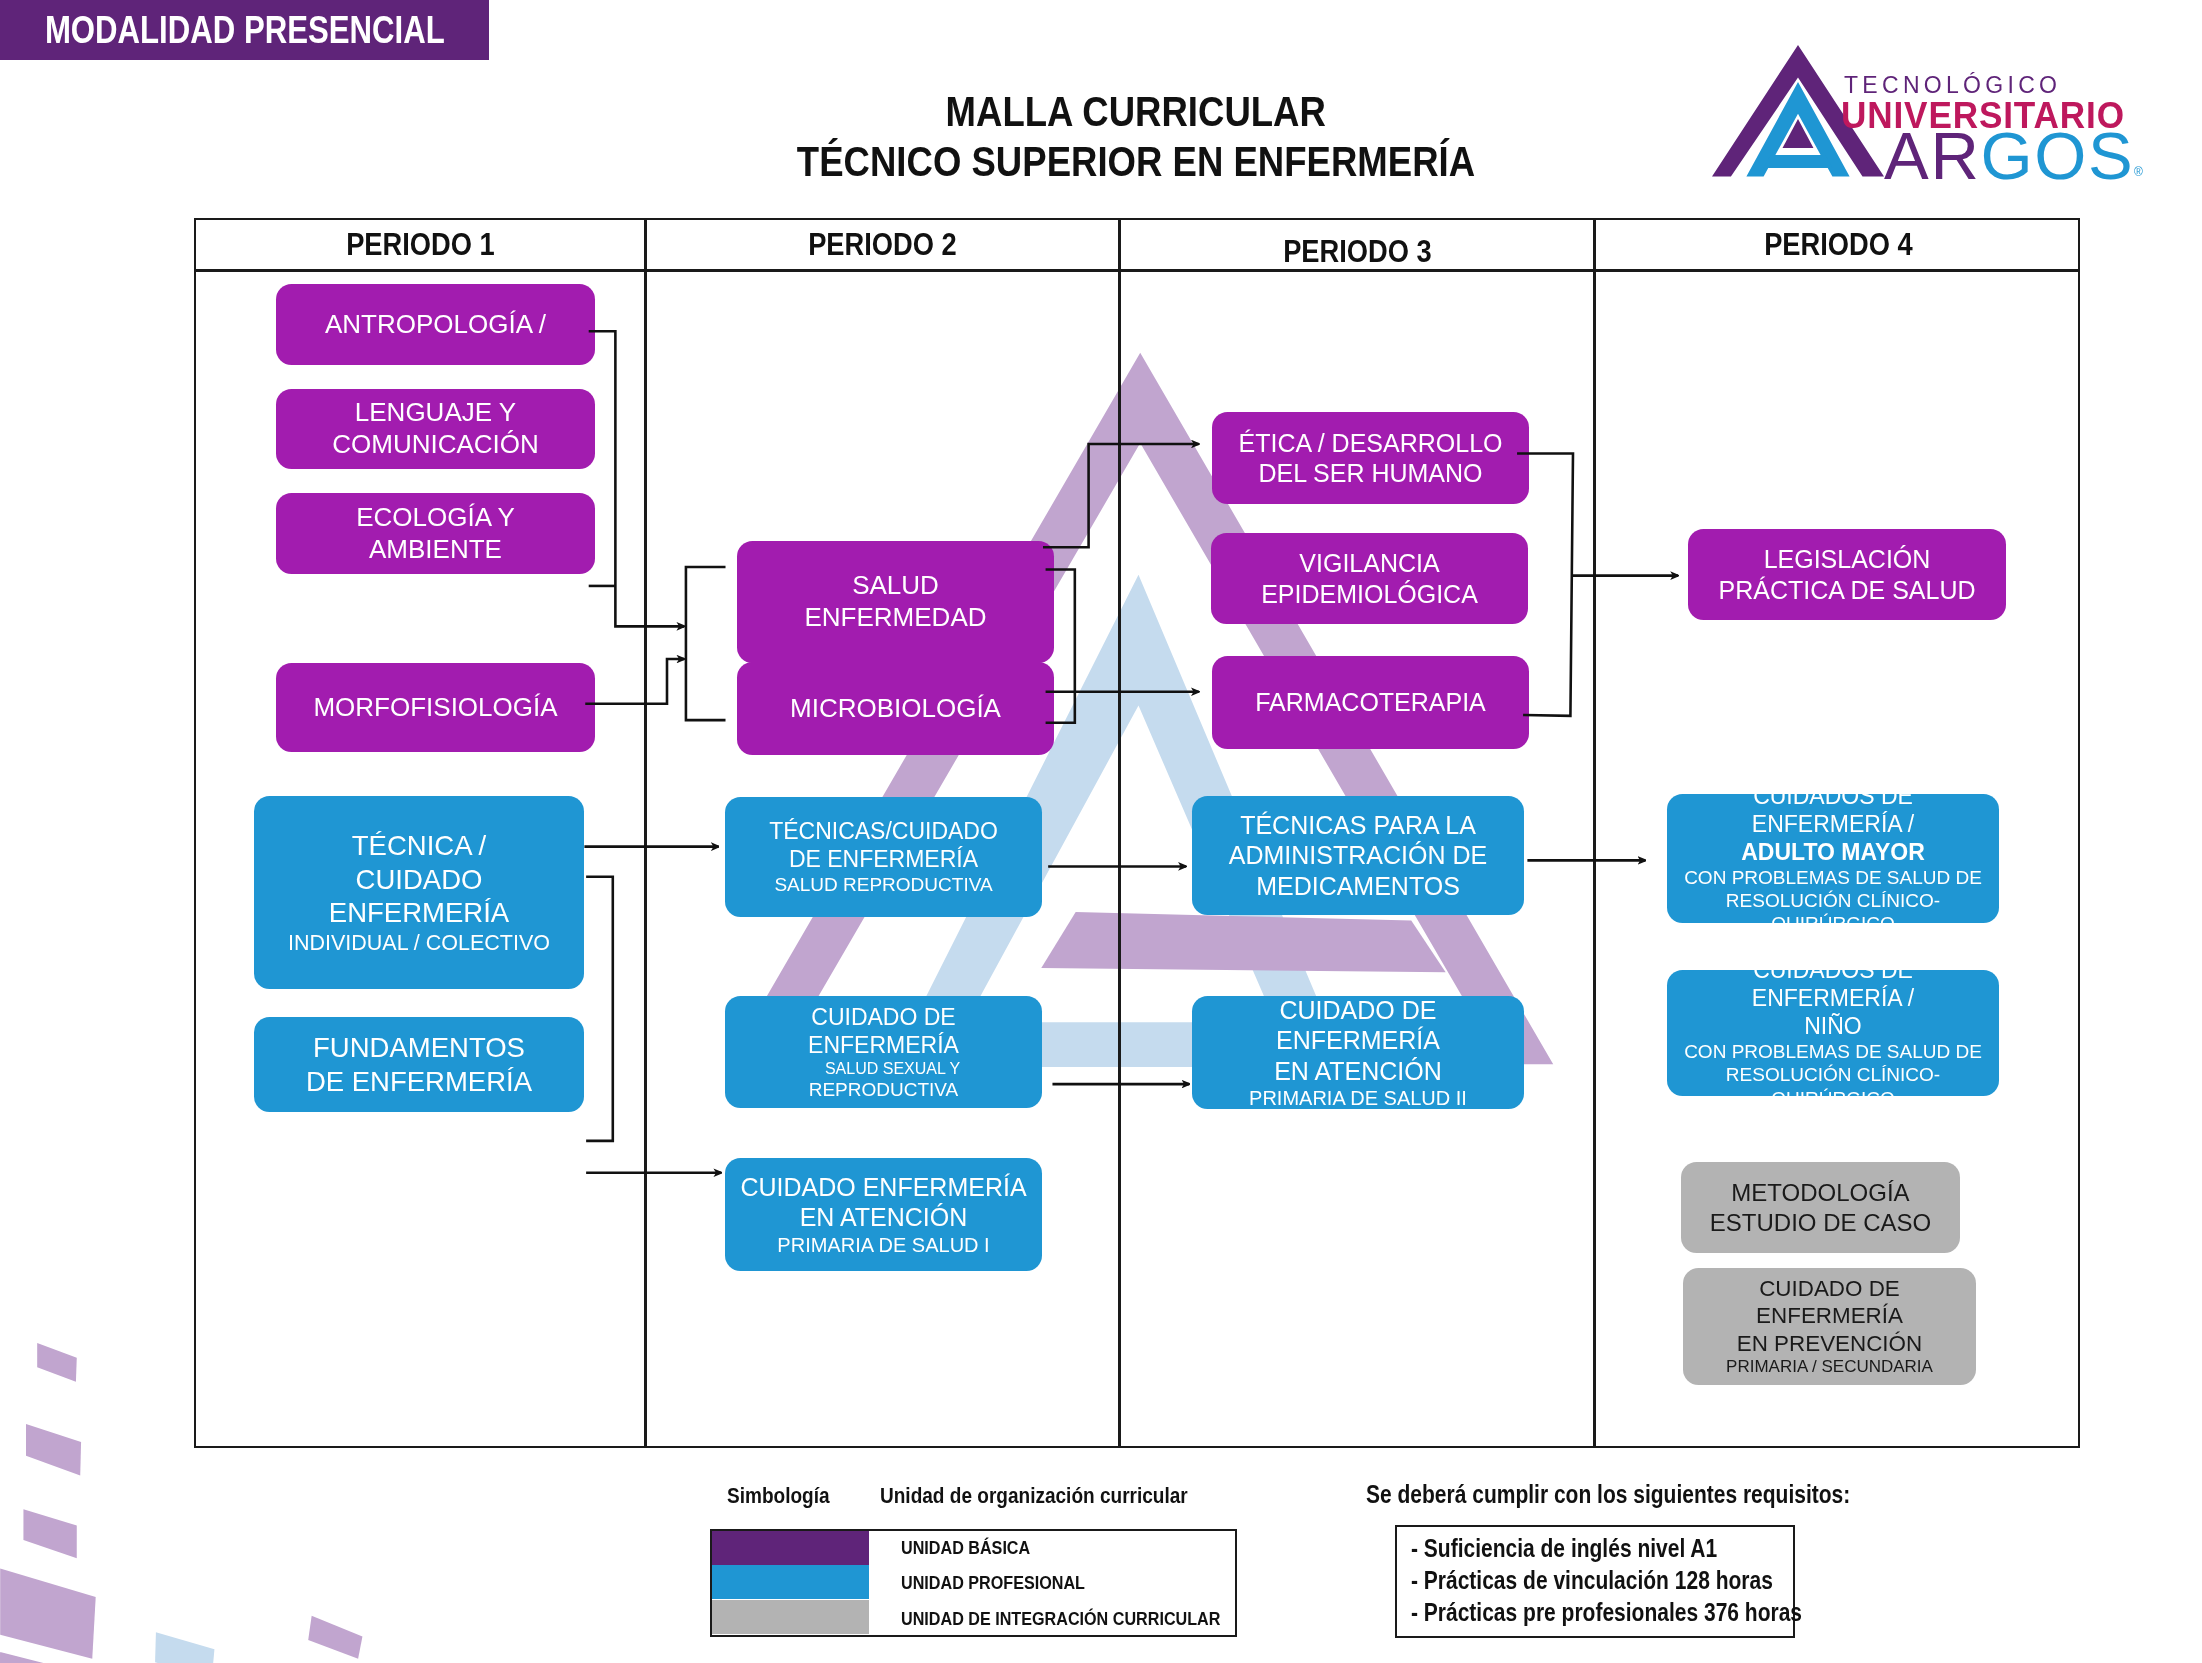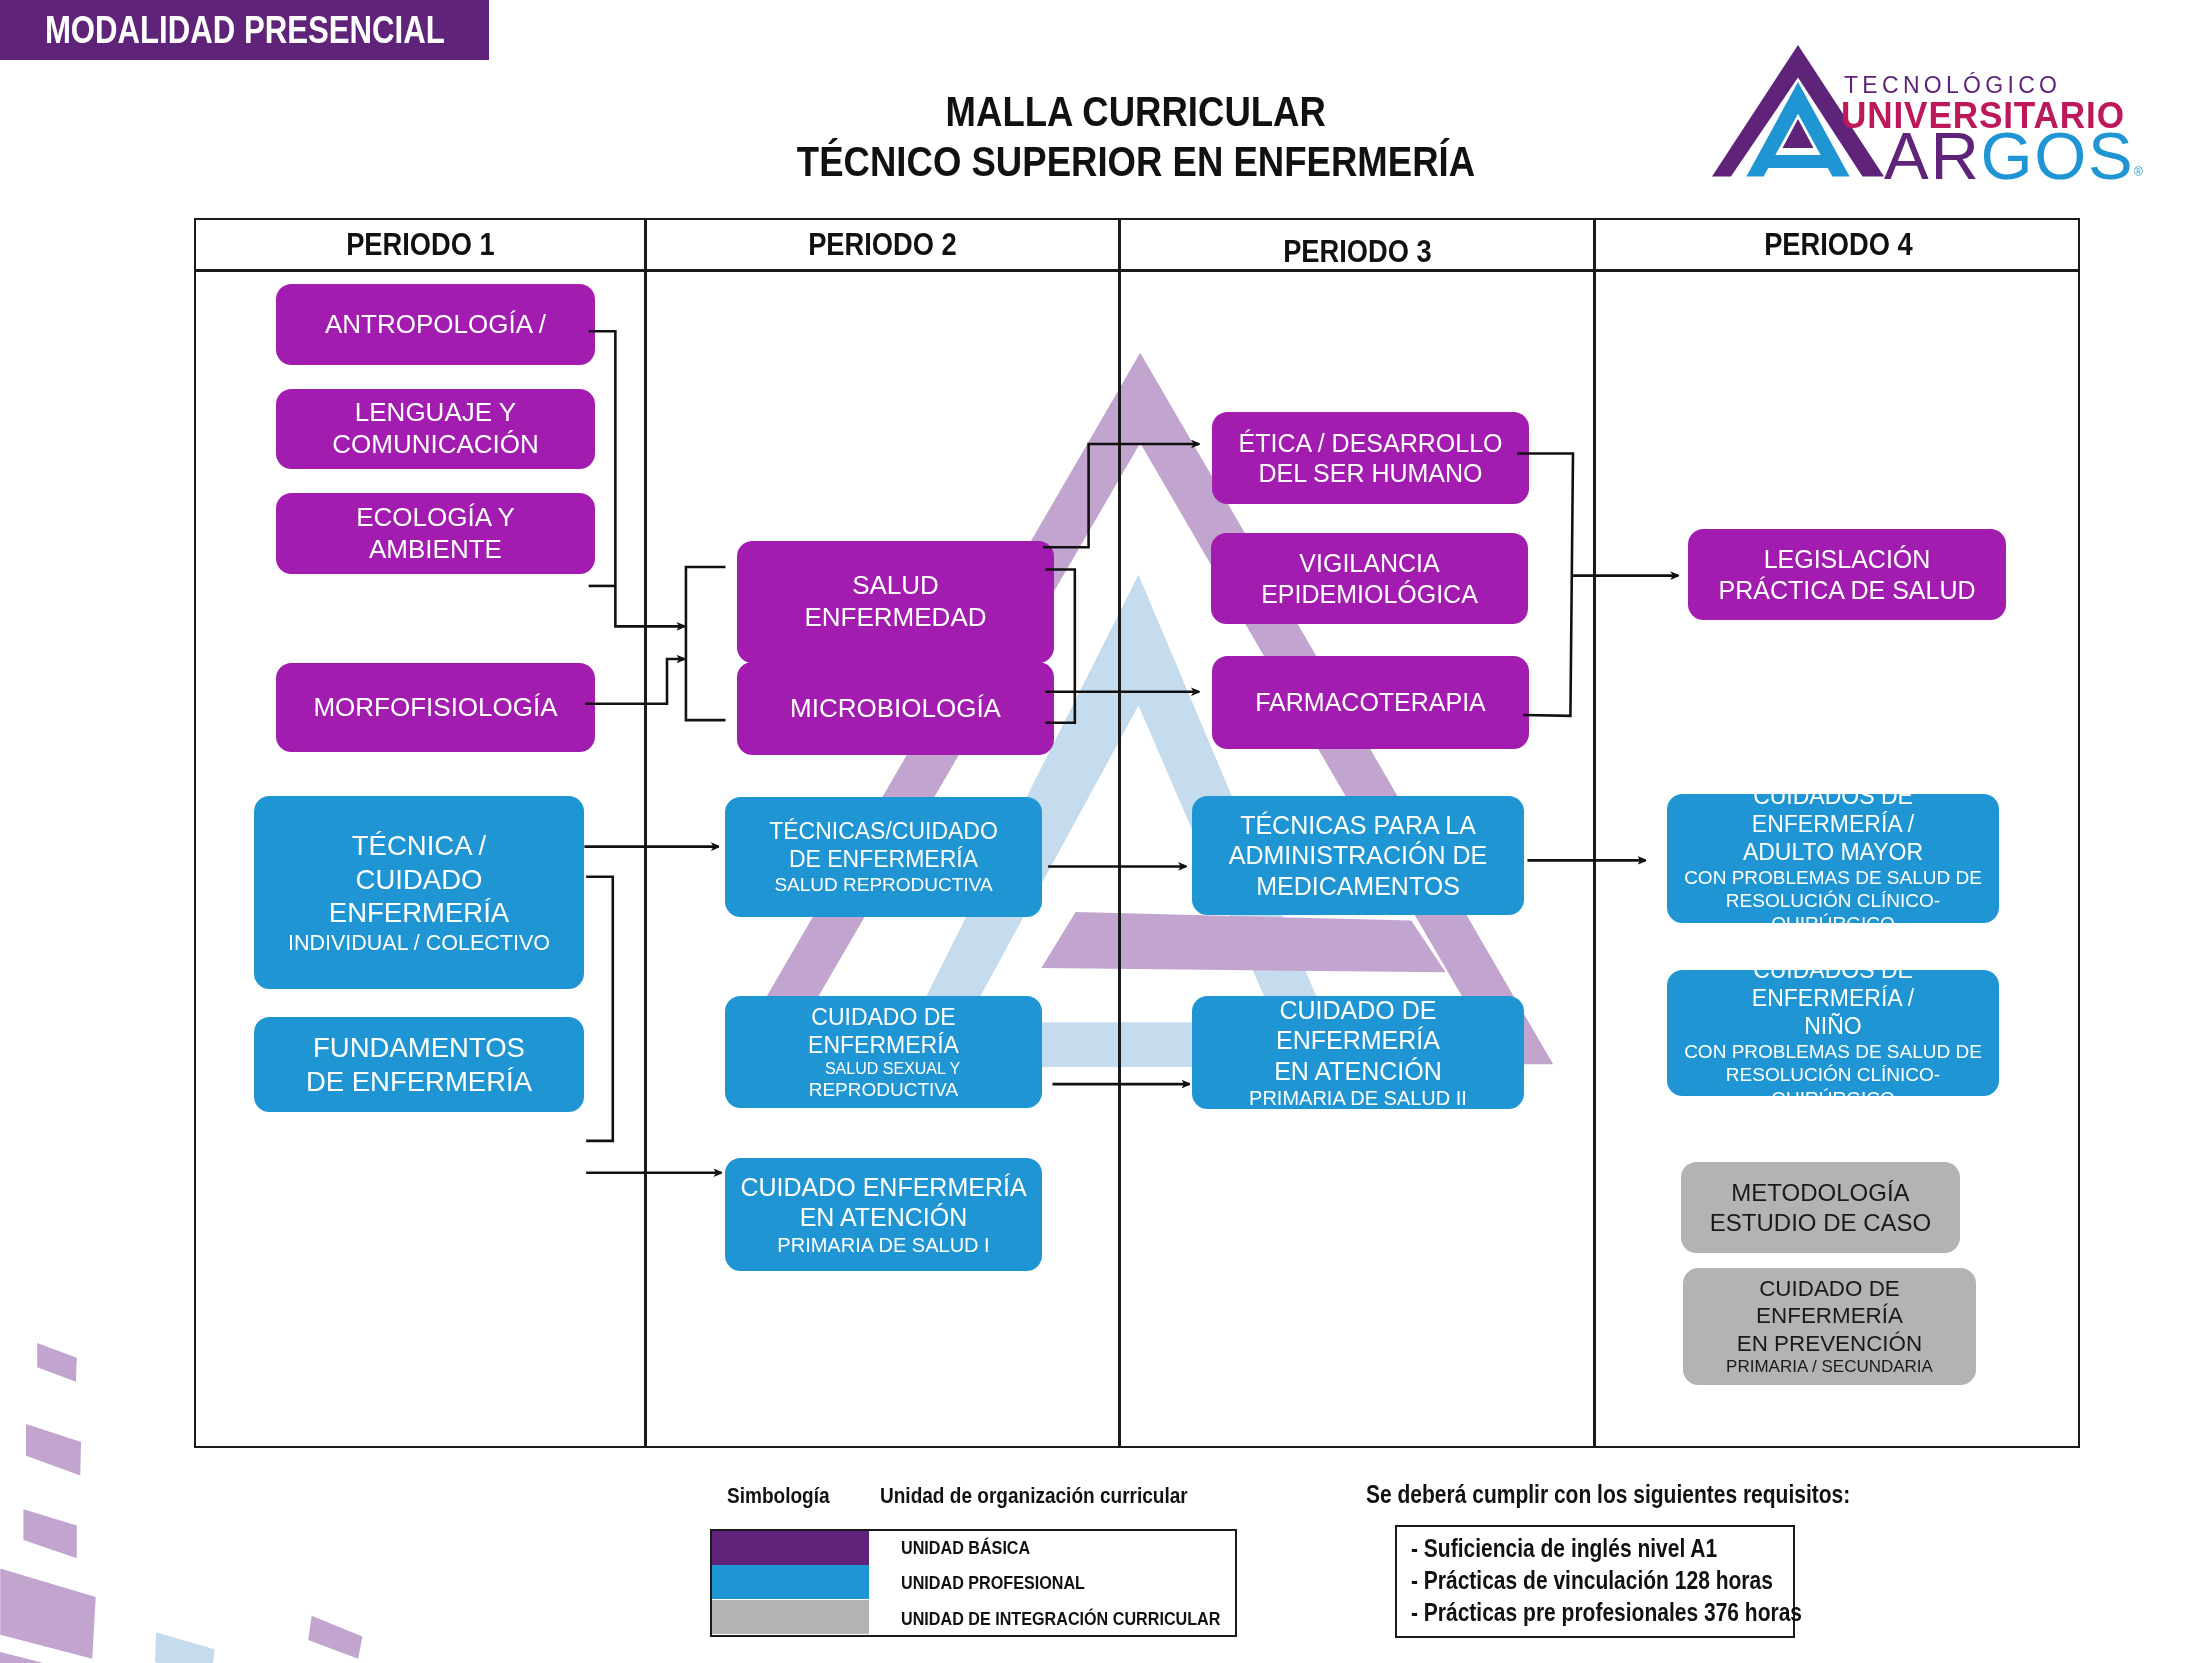--- a/index.html
+++ b/index.html
@@ -171,21 +171,21 @@
       <div class="l1" style="font-size: 25px;">CUIDADO DE ENFERMERÍA</div>
       <div class="l1" style="font-size: 25px;">EN ATENCIÓN</div>
       <div class="l2" style="font-size: 20px;">PRIMARIA DE SALUD II</div>
     </div>
     <div class="course basic" style="left: 1676px; top: 529px; width: 318px; height: 91px;">
       <div class="l1" style="font-size: 25px;">LEGISLACIÓN</div>
       <div class="l1" style="font-size: 25px;">PRÁCTICA DE SALUD</div>
     </div>
     <div class="course prof" style="left: 1667px; top: 794px; width: 332px; height: 129px;">
       <div class="l1" style="font-size: 23px;">CUIDADOS DE ENFERMERÍA /</div>
-      <div class="l1" style="font-size: 23px;">ADULTO MAYOR</div>
+      <div class="l1" style="font-size: 23px; font-weight: bold;">ADULTO MAYOR</div>
       <div class="l2" style="font-size: 19px;">CON PROBLEMAS DE SALUD DE</div>
       <div class="l2" style="font-size: 19px;">RESOLUCIÓN CLÍNICO-QUIRÚRGICO</div>
     </div>
     <div class="course prof" style="left: 1667px; top: 970px; width: 332px; height: 126px;">
       <div class="l1" style="font-size: 23px;">CUIDADOS DE ENFERMERÍA /</div>
       <div class="l1" style="font-size: 23px;">NIÑO</div>
       <div class="l2" style="font-size: 19px;">CON PROBLEMAS DE SALUD DE</div>
       <div class="l2" style="font-size: 19px;">RESOLUCIÓN CLÍNICO-QUIRÚRGICO</div>
     </div>
     <div class="course integ" style="left: 1681px; top: 1162px; width: 279px; height: 91px;">

